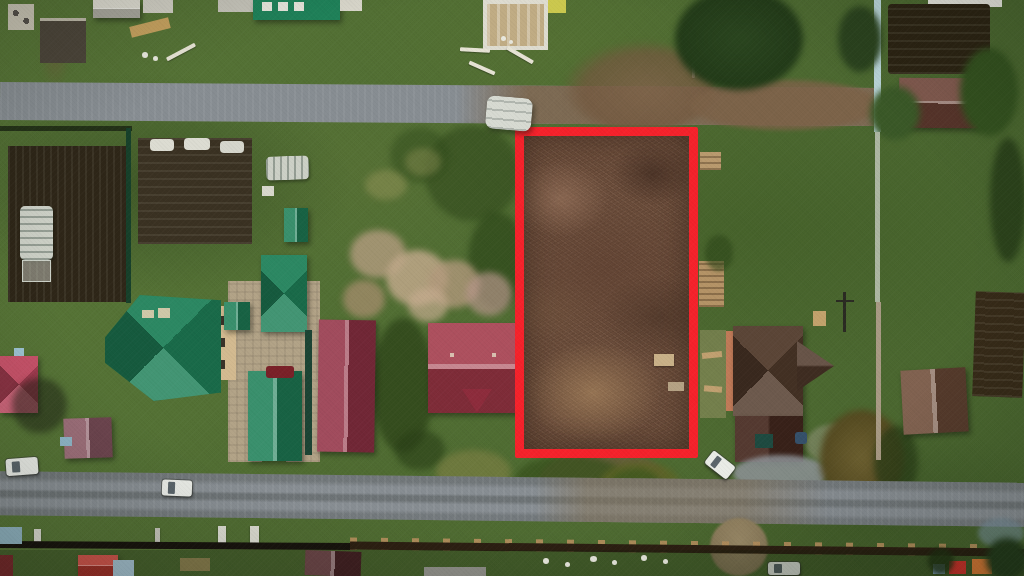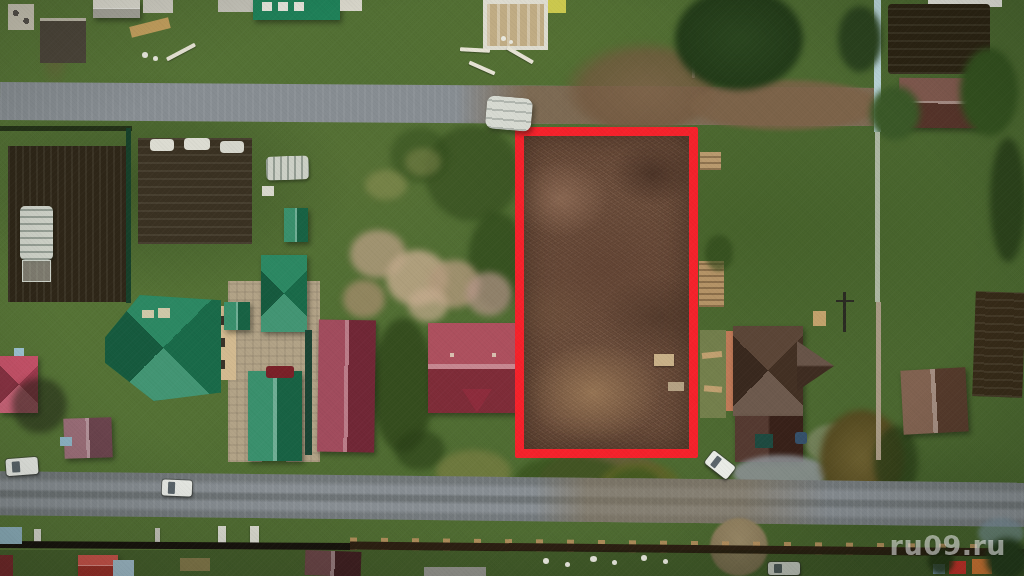--- a/index.html
+++ b/index.html
@@ -261,14 +261,13 @@
   <div class="a dot" style="left:641px;top:555px;width:6px;height:6px;"></div>
   <div class="a dot" style="left:663px;top:559px;width:5px;height:5px;"></div>
   <div class="a" style="left:933px;top:564px;width:12px;height:10px;background:#7693ad;"></div>
   <div class="a" style="left:949px;top:561px;width:17px;height:13px;background:#c13028;"></div>
   <div class="a" style="left:972px;top:559px;width:20px;height:15px;background:#cc7433;"></div>
   <div class="a rd b2" style="left:928px;top:548px;width:26px;height:26px;background:rgba(30,48,18,.8);"></div>
   <div class="a rd b3" style="left:986px;top:538px;width:42px;height:42px;background:#22391a;"></div>
 
   <div class="a grain"></div>
   <div class="a vig"></div>
-  <div class="a wm">ru09.ru</div>
 </div>
 
 </body></html>

